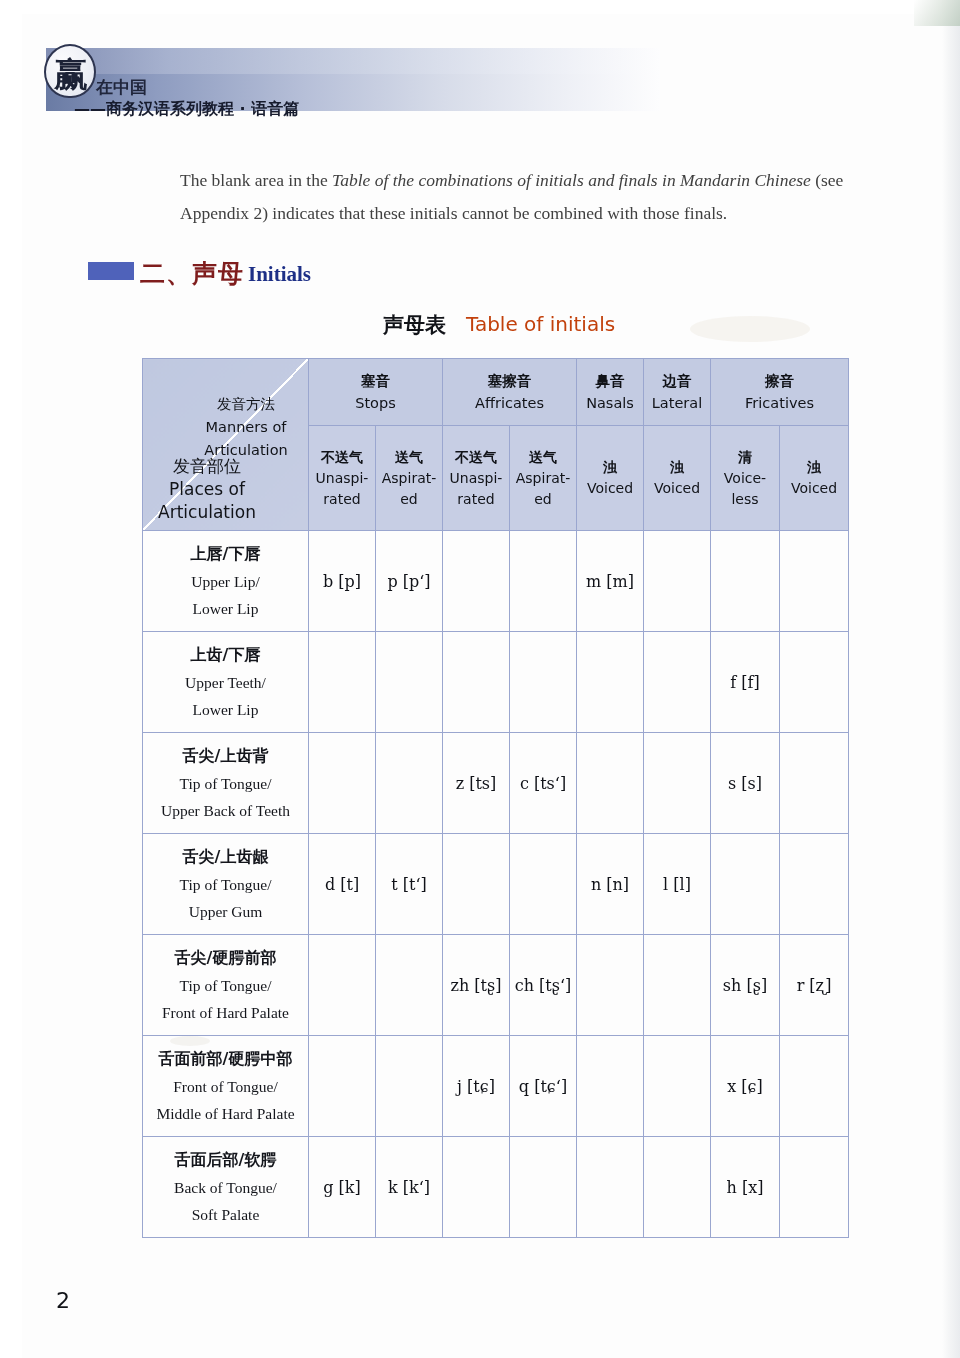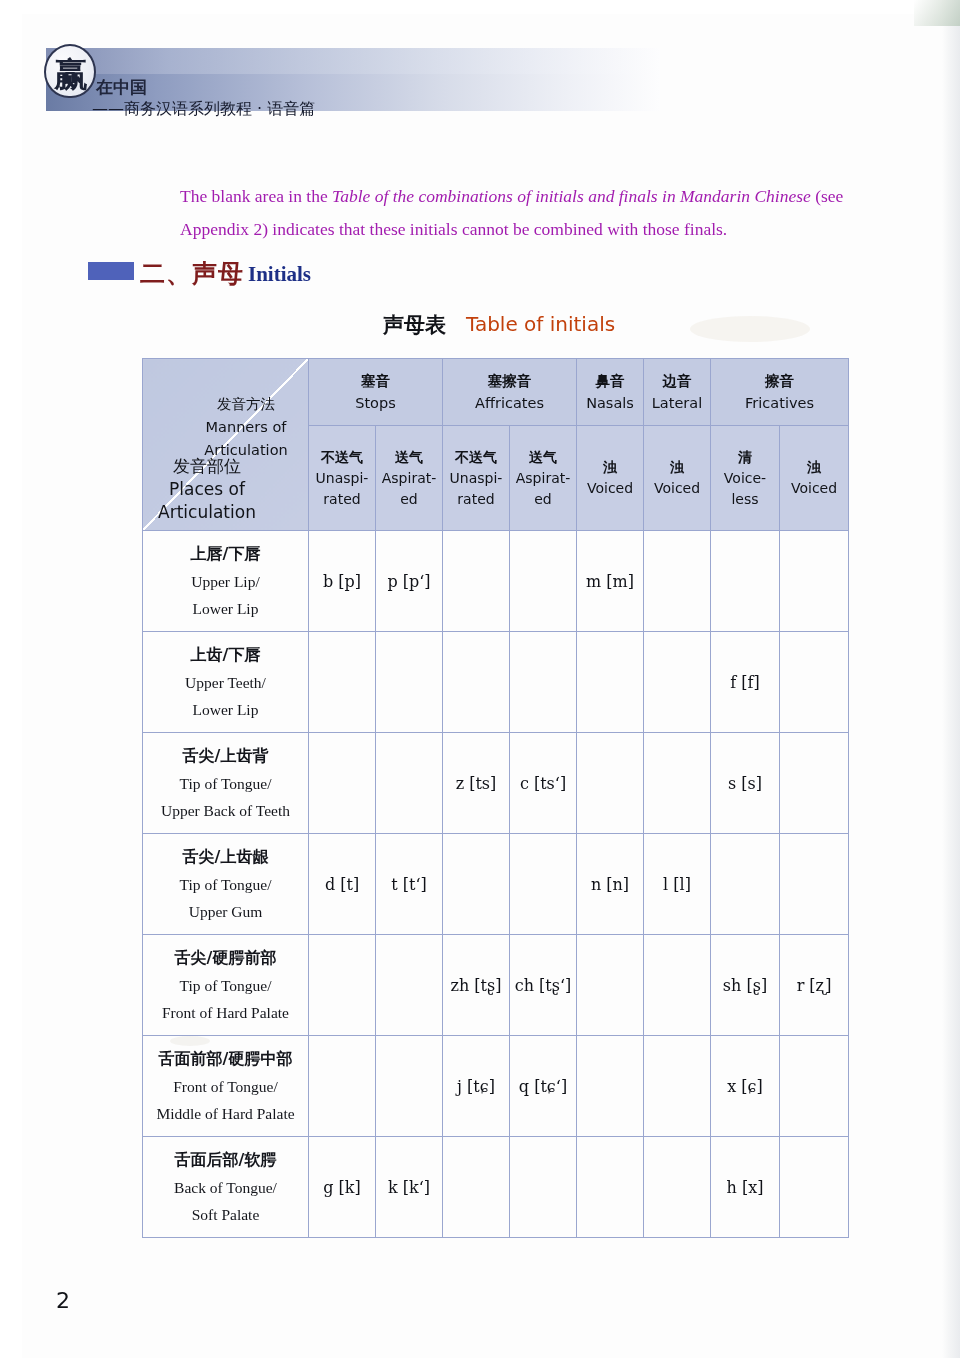--- a/index.html
+++ b/index.html
@@ -45,36 +45,36 @@
     font-size:34px;font-weight:bold;color:#1c2236;
     line-height:44px;text-align:center;letter-spacing:-2px;
     overflow:hidden;
   }
   .banner-line1{
     position:absolute;left:96px;top:76px;
     font-family:"DejaVu Sans", sans-serif;
     font-size:17px;font-weight:bold;color:#20263c;letter-spacing:0px;
   }
   .banner-line2{
-    position:absolute;left:92px;top:99px;
-    font-family:"DejaVu Sans", sans-serif;
-    font-size:16px;font-weight:normal;color:#171c2e;letter-spacing:0px;
+    position:absolute;left:74px;top:99px;
+    font-family:"DejaVu Sans", sans-serif;
+    font-size:16px;font-weight:bold;color:#171c2e;letter-spacing:0px;
     white-space:nowrap;
   }
 
   
   .para-cn{
     position:absolute;left:136px;top:134px;width:760px;
     font-family:"DejaVu Sans", sans-serif;
     font-size:19.5px;color:#15181f;line-height:30px;white-space:nowrap;
   }
   .para-en{
-    position:absolute;left:180px;top:180px;width:690px;
+    position:absolute;left:180px;top:164px;width:690px;
     font-family:"Liberation Serif", serif;
-    font-size:17.5px;color:#a21caf;line-height:33px;
+    font-size:17.5px;color:#404040;line-height:33px;
   }
   .para-en i{font-style:italic;}
 
   
   .sec-square{
     position:absolute;left:88px;top:262px;width:46px;height:18px;
     background:#4f62ba;
   }
   .sec-cn{
     position:absolute;left:140px;top:257px;

